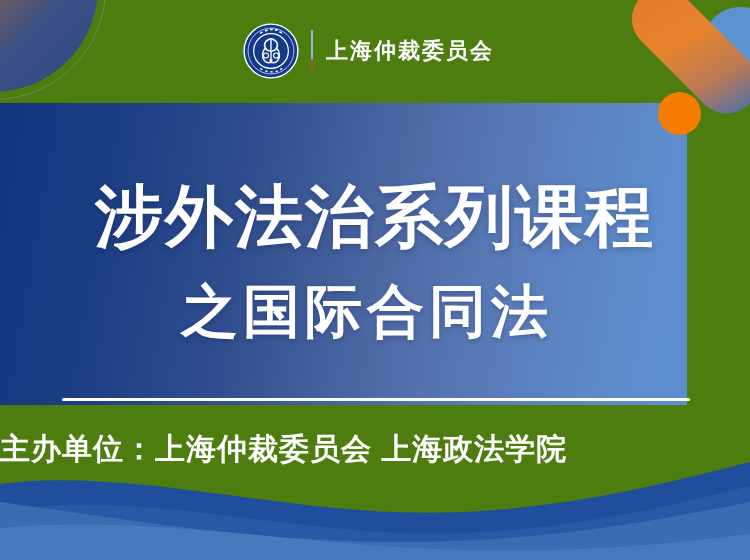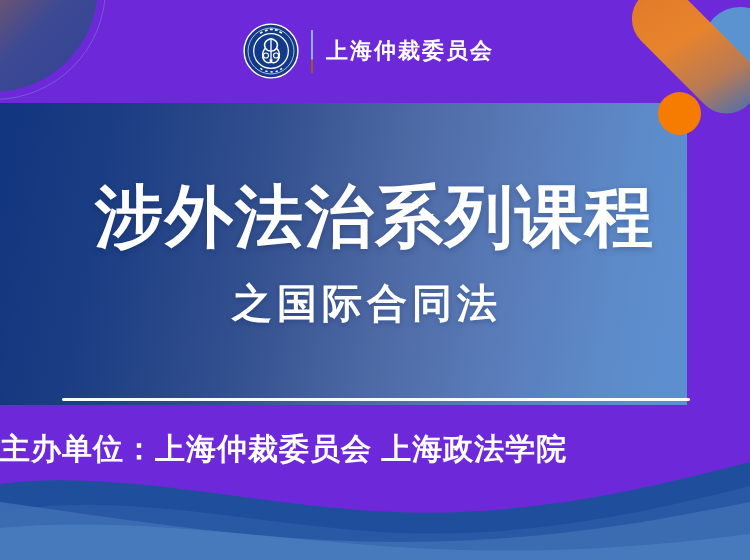--- a/index.html
+++ b/index.html
@@ -9,21 +9,21 @@
   }
   body {
     font-family: "Liberation Sans", "DejaVu Sans", sans-serif;
   }
 
   #poster {
     position: relative;
     width: 750px;
     height: 560px;
     overflow: hidden;
-    background: #6d28d9;
+    background: #4d7c0f;
   }
 
   
   .deco-layer {
     position: absolute;
     inset: 0;
     overflow: hidden;
     pointer-events: none;
   }
 
@@ -165,21 +165,21 @@
     line-height: 1;
     text-shadow: 0 2px 6px rgba(0,20,70,0.28);
   }
   .title-sub {
     position: absolute;
     left: 0;
     top: 283px;
     width: 734px;
     text-align: center;
     color: #ffffff;
-    font-size: 40px;
+    font-size: 57px;
     font-weight: bold;
     letter-spacing: 5px;
     line-height: 1;
     text-shadow: 0 2px 5px rgba(0,20,70,0.25);
   }
 
   
   .divider {
     position: absolute;
     left: 62px;

